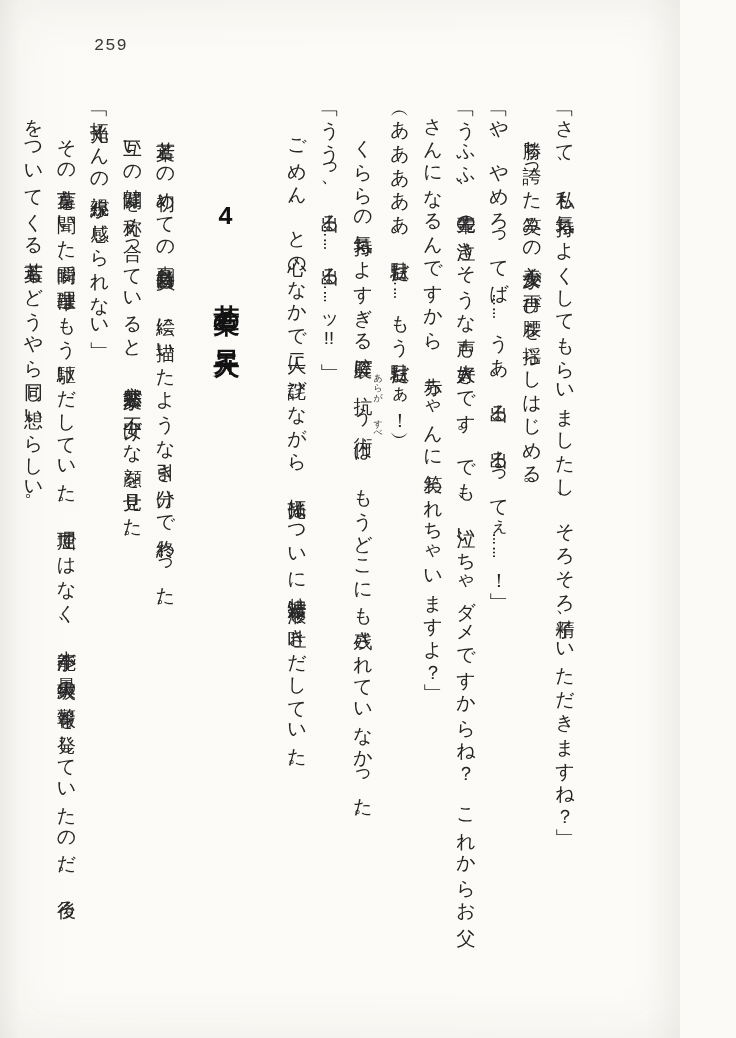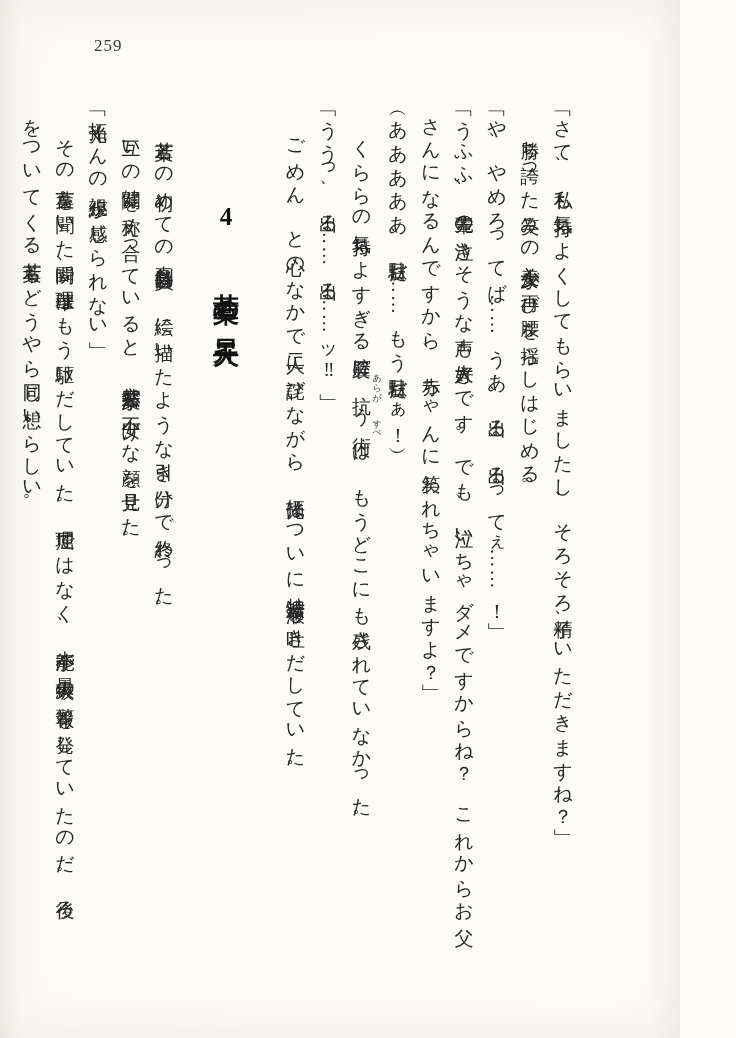--- a/index.html
+++ b/index.html
@@ -9,20 +9,21 @@
     height: 1038px;
     overflow: hidden;
     background: #fbfaf6;
     font-family: "Liberation Serif", "DejaVu Serif", serif;
   }
   .page {
     position: relative;
     width: 680px;
     height: 1038px;
     background: linear-gradient(90deg, #f3f2ee 0%, #fbfaf6 3%, #fcfbf8 95%, #f6f5f1 100%);
+    font-family: Liberation Mono, monospace;
   }
   .page::after {
     content: "";
     position: absolute;
     inset: 0;
     pointer-events: none;
     box-shadow: inset 0 0 55px rgba(60,55,45,0.07);
   }
   .page-number {
     position: absolute;

